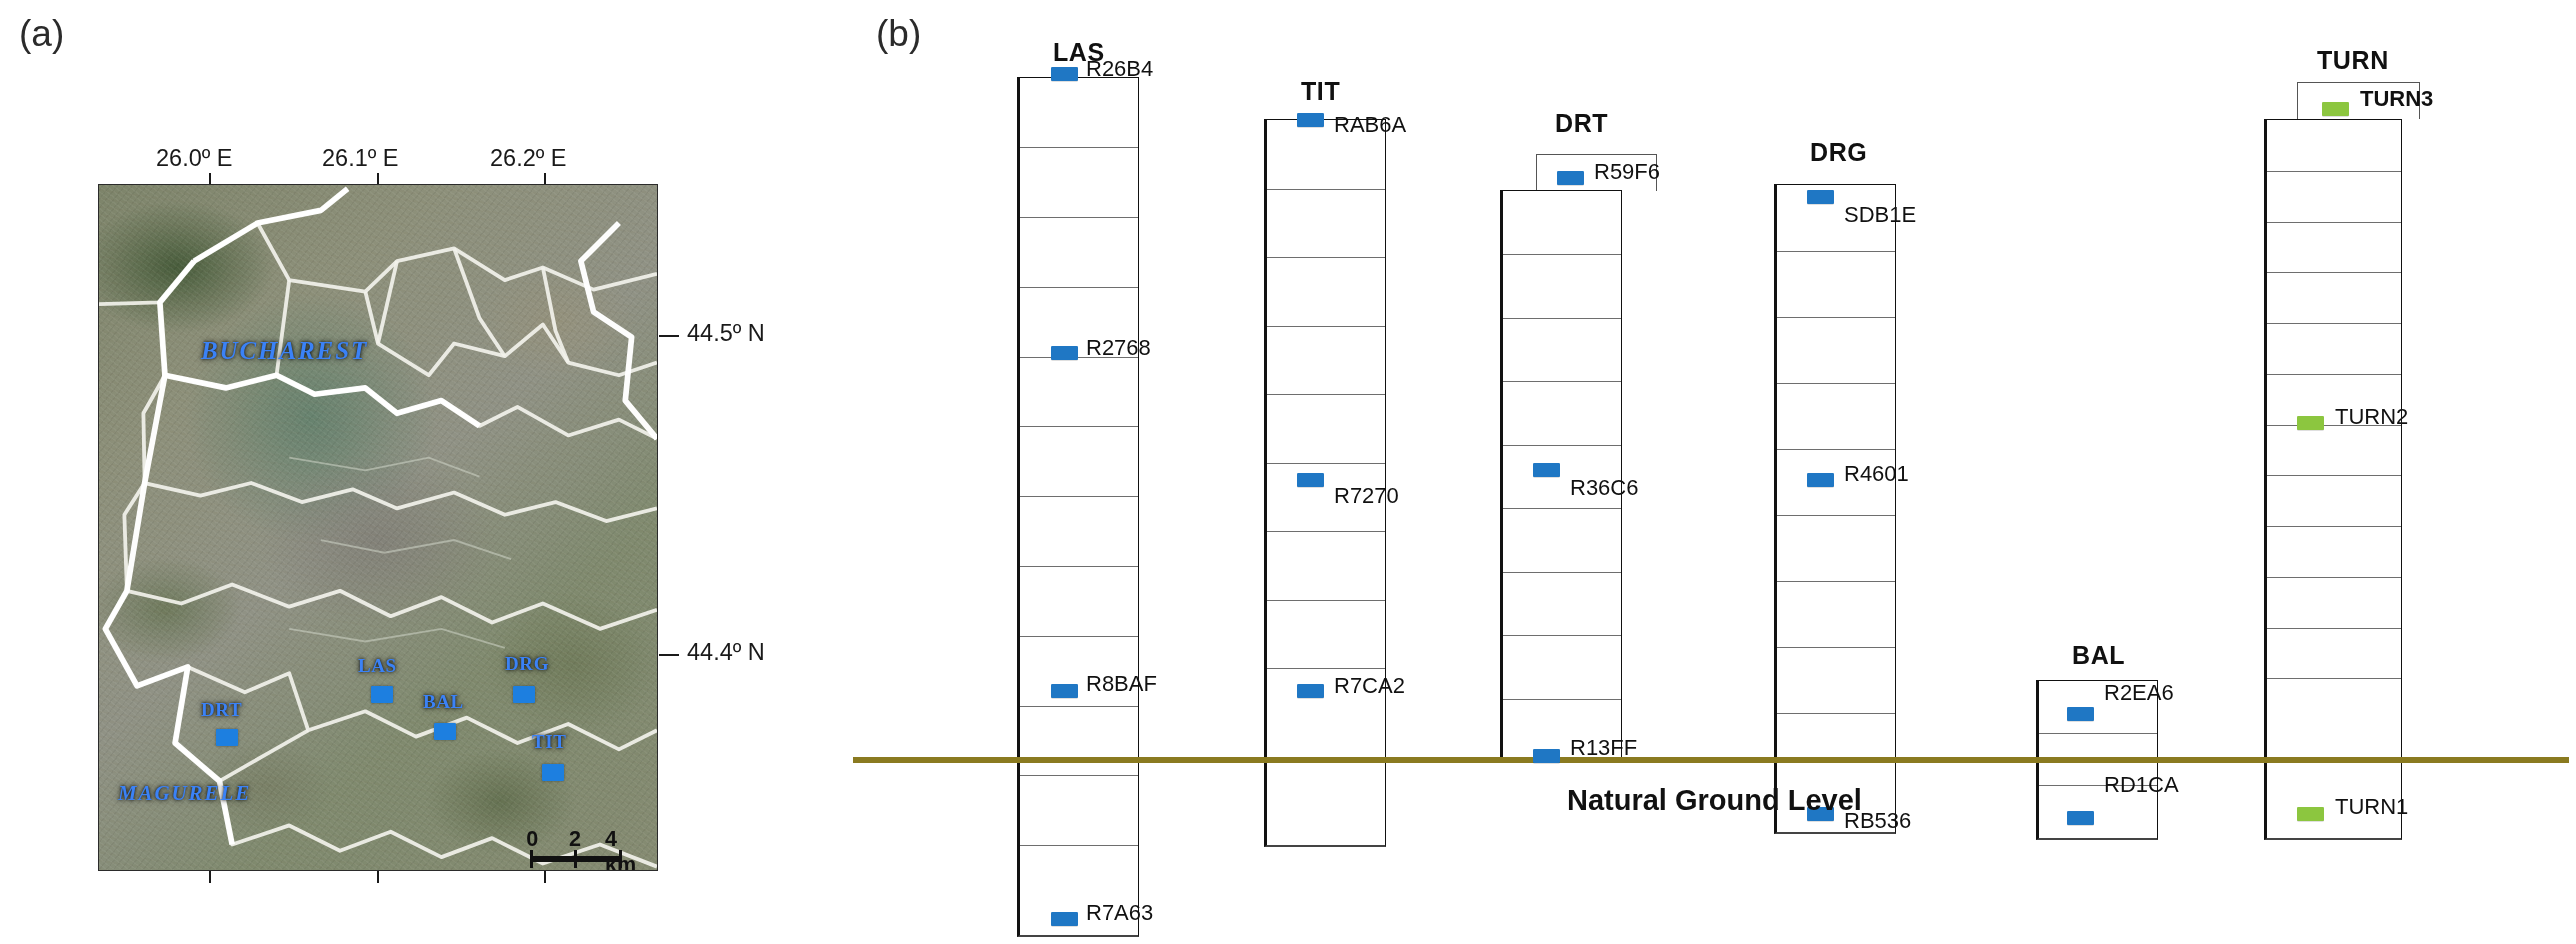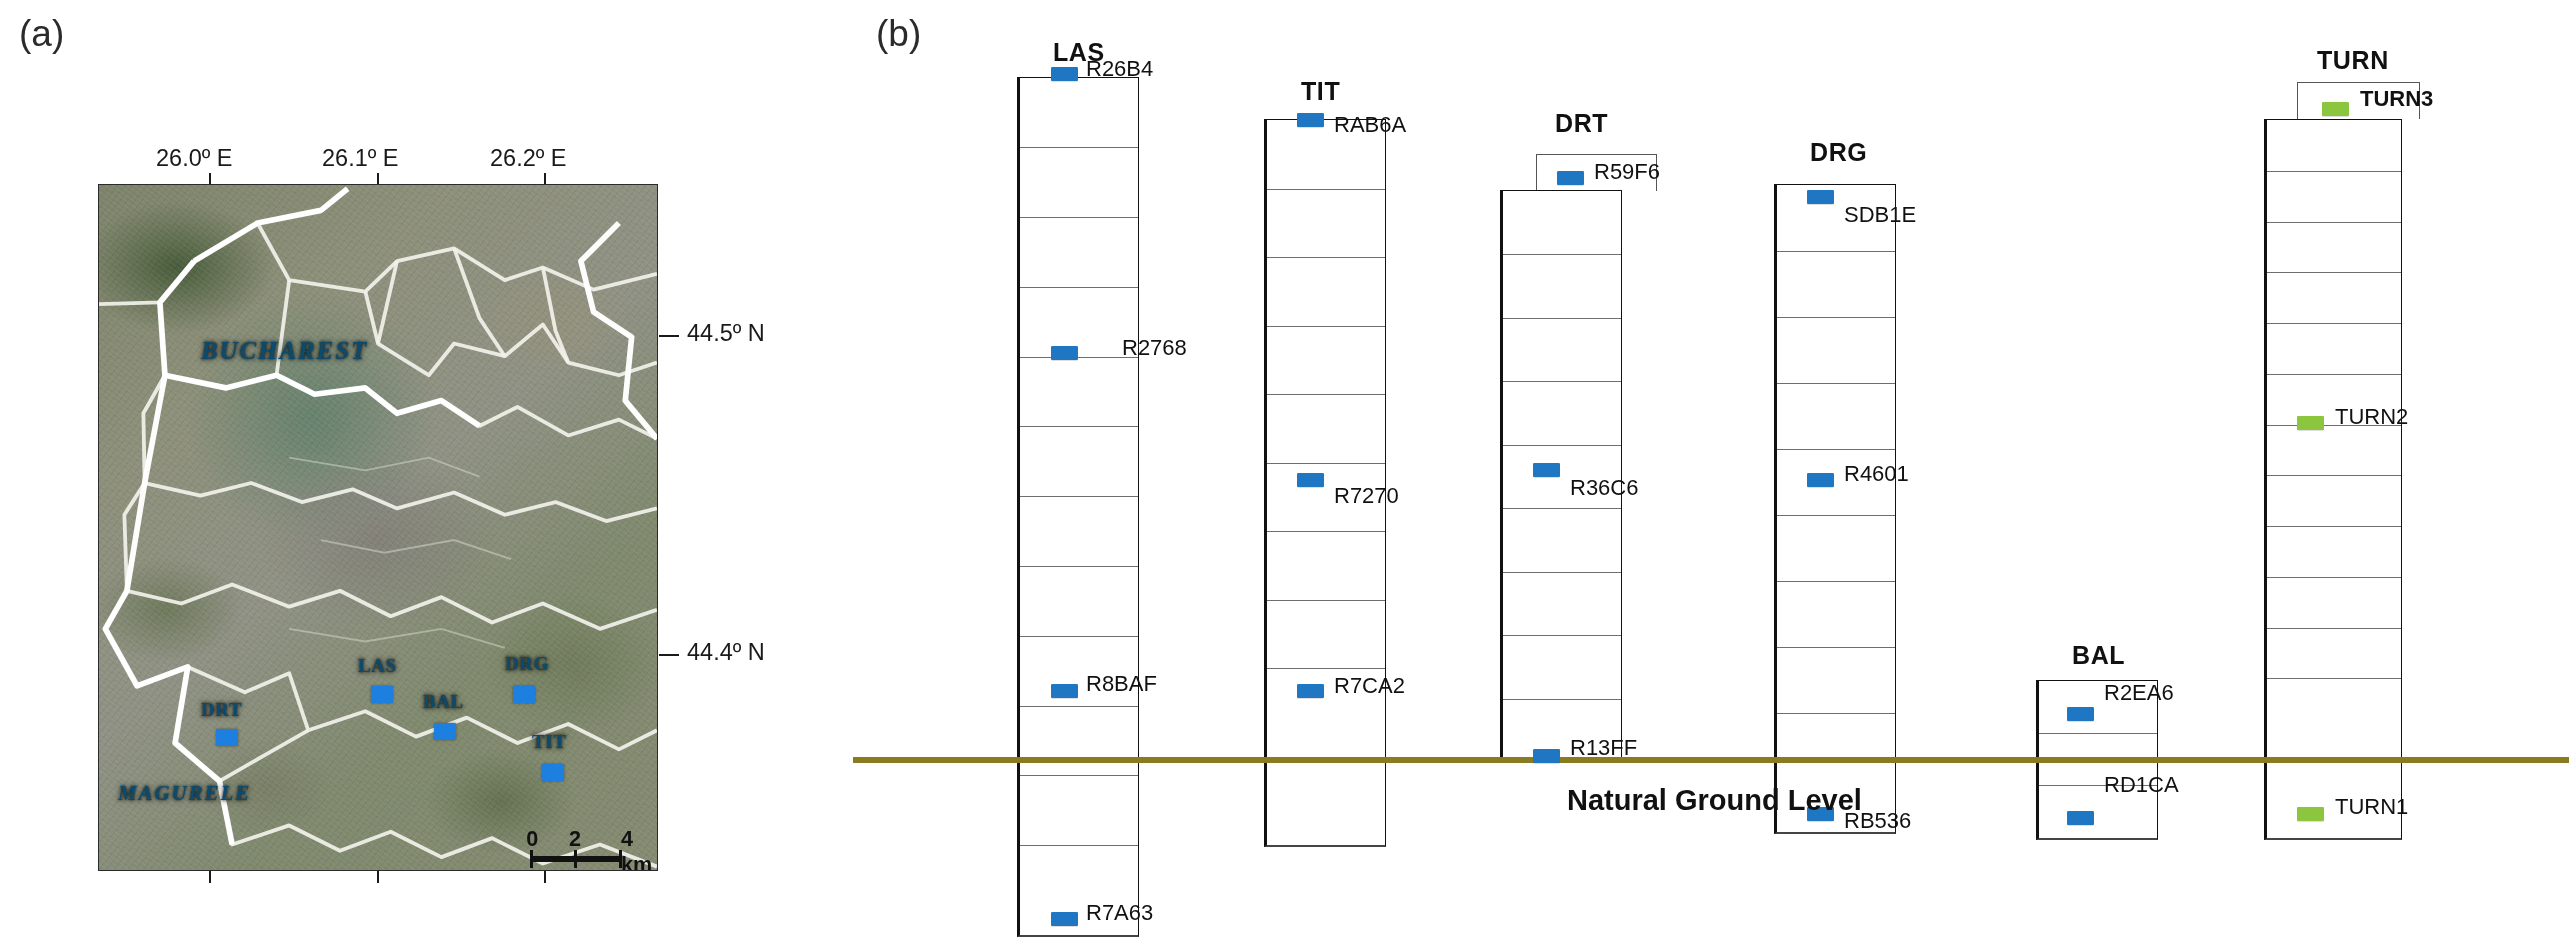--- a/index.html
+++ b/index.html
@@ -24,21 +24,21 @@
        radial-gradient(ellipse 108px 76px at 72% 90%, rgba(88,104,68,.7), rgba(0,0,0,0) 70%),
        radial-gradient(circle at 38% 34%, rgba(66,120,96,.55), rgba(0,0,0,0) 22%),
        linear-gradient(140deg,#7d8468 0%,#8d9078 25%,#909284 48%,#7f8a6c 70%,#858b70 100%);
      filter:saturate(.92);}
   #map-texture{position:absolute;inset:0;opacity:.45;
      background-image:
        repeating-linear-gradient(37deg, rgba(255,255,255,.10) 0 1.3px, rgba(0,0,0,0) 1.3px 4.4px),
        repeating-linear-gradient(-51deg, rgba(0,0,0,.10) 0 1.3px, rgba(0,0,0,0) 1.3px 5.7px),
        repeating-linear-gradient(8deg, rgba(120,90,60,.08) 0 1.9px, rgba(0,0,0,0) 1.9px 8.2px);}
   #map-roads{position:absolute;inset:0;}
-  .maplbl{position:absolute;color:#0c4a6e;font-family:"Liberation Serif",serif;
+  .maplbl{position:absolute;color:#3b82f6;font-family:"Liberation Serif",serif;
           font-weight:bold;letter-spacing:0.6px;
           text-shadow:0 0 3.2px rgba(0,0,0,.85),0 0 6.3px rgba(0,0,0,.6);}
   .city-name{font-style:italic;font-size:25px;letter-spacing:1.9px;}
   .sta-name{font-size:19px;}
   .marker{position:absolute;width:21.6px;height:16.5px;border-radius:1.3px;}
   .marker.blue{background:#1d7fe0;box-shadow:0 0 2.5px rgba(0,0,0,.45);}
 
   .axlbl{position:absolute;font-size:23.5px;color:#1a1a1a;white-space:nowrap;}
   .tick-v{position:absolute;width:1.9px;background:#1a1a1a;}
   .tick-h{position:absolute;height:1.9px;background:#1a1a1a;}
@@ -138,21 +138,21 @@
 
     <div class="maplbl sta-name" style="left:406px;top:468px;">DRG</div>
     <div class="marker blue" style="left:414px;top:501px;"></div>
 
     <div class="maplbl sta-name" style="left:433px;top:546px;">TIT</div>
     <div class="marker blue" style="left:443px;top:579px;"></div>
 
     <div style="position:absolute;left:431px;top:641px;width:114px;height:44px;">
       <div class="scale-num" style="left:-3.8px;top:0;color:#111;">0</div>
       <div class="scale-num" style="left:39px;top:0;color:#111;">2</div>
-      <div class="scale-num" style="left:75px;top:0;color:#111;margin-left:16px;">4 km</div>
+      <div class="scale-num" style="left:75px;top:0;color:#111;">4 km</div>
       <div style="position:absolute;left:0;top:30px;width:91px;height:5.7px;background:#111;"></div>
       <div style="position:absolute;left:0;top:24px;width:2.5px;height:18px;background:#111;"></div>
       <div style="position:absolute;left:44px;top:24px;width:2.5px;height:18px;background:#111;"></div>
       <div style="position:absolute;left:89px;top:24px;width:2.5px;height:18px;background:#111;"></div>
     </div>
   </div>
 </div>
 
 <div id="panel-b">
 
@@ -180,21 +180,21 @@
     <div class="floor" style="top:488px;"></div>
     <div class="floor" style="top:558px;"></div>
     <div class="floor" style="top:628px;"></div>
     <div class="floor" style="top:697px;"></div>
     <div class="floor" style="top:767px;"></div>
   </div>
   <div class="sens blue" style="left:207px;top:67px;"></div>
   <div class="slbl" style="left:242px;top:56px;">R26B4</div>
 
   <div class="sens blue" style="left:207px;top:346px;"></div>
-  <div class="slbl" style="left:242px;top:335px;margin-left:36px;">R2768</div>
+  <div class="slbl" style="left:242px;top:335px;">R2768</div>
 
   <div class="sens blue" style="left:207px;top:684px;"></div>
   <div class="slbl" style="left:242px;top:671px;">R8BAF</div>
 
   <div class="sens blue" style="left:207px;top:912px;"></div>
   <div class="slbl" style="left:242px;top:900px;">R7A63</div>
 
   <div class="bname" style="left:457px;top:77px;">TIT</div>
   <div class="bldg" style="left:420px;top:119px;width:122px;height:728px;">
     <div class="floor" style="top:69px;"></div>

